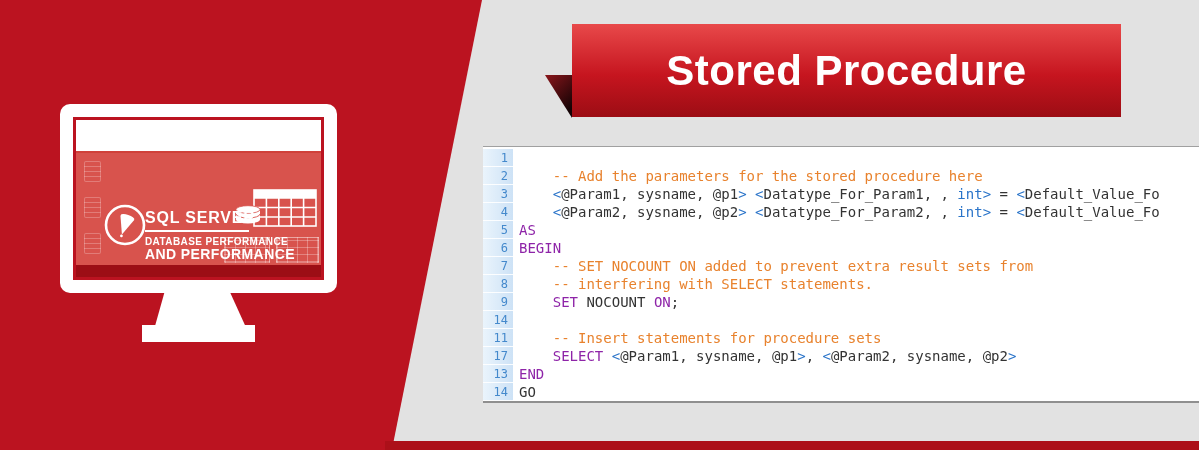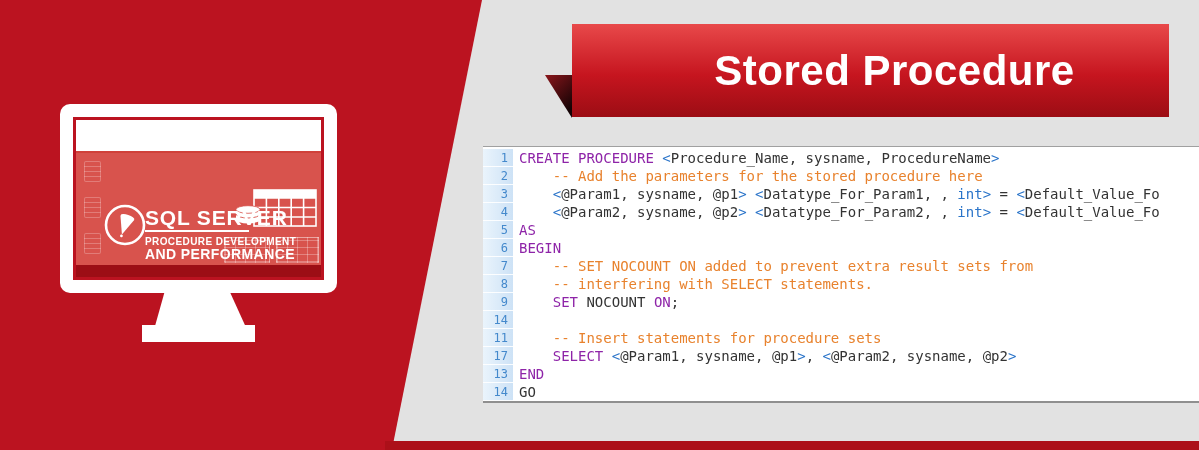--- a/index.html
+++ b/index.html
@@ -42,38 +42,38 @@
   .screen-strip{position:absolute;left:0;bottom:0;width:100%;height:12px;background:var(--slide-dark-red);}
 
   
   .p-doc{position:absolute;width:15px;height:19px;border:1.5px solid rgba(255,255,255,.30);border-radius:2px;
     background:repeating-linear-gradient(0deg,transparent 0 4px,rgba(255,255,255,.30) 4px 5px);opacity:.8;}
   .p-grid{position:absolute;border:1px solid rgba(255,255,255,.28);
     background-image:repeating-linear-gradient(0deg,rgba(255,255,255,.28) 0 1px,transparent 1px 7px),
                      repeating-linear-gradient(90deg,rgba(255,255,255,.28) 0 1px,transparent 1px 10px);}
 
   .sql-circle{position:absolute;left:28px;top:51px;width:42px;height:42px;}
-  .sql-title{position:absolute;left:69px;top:56px;color:#fff;font-weight:bold;font-size:21px;line-height:17px;letter-spacing:.8px;}
+  .sql-title{position:absolute;left:69px;top:56px;color:#fff;font-weight:bold;font-size:16px;line-height:17px;letter-spacing:.8px;}
   .sql-rule{position:absolute;left:69px;top:77px;width:104px;height:2px;background:#fff;}
   .sql-sub1{position:absolute;left:69px;top:83px;color:#fff;font-weight:bold;font-size:10px;line-height:11px;letter-spacing:.4px;}
   .sql-sub2{position:absolute;left:69px;top:96px;color:#fff;font-weight:bold;font-size:14px;line-height:11px;letter-spacing:.4px;}
   .db-cylinder{position:absolute;left:159px;top:52px;width:26px;height:19px;}
   .table-grid{position:absolute;left:177px;top:36px;width:64px;height:38px;}
 
   .stand-neck{position:absolute;left:143px;top:293px;width:112px;height:32px;background:#fff;
     clip-path:polygon(19% 0,78% 0,91% 100%,11% 100%);}
   .stand-base{position:absolute;left:142px;top:325px;width:113px;height:17px;background:#fff;}
 
   
   .fold{position:absolute;left:545px;top:75px;width:27px;height:43px;
     background:linear-gradient(135deg,#8a161b 0%,var(--fold-dark) 85%);
     clip-path:polygon(0 0,100% 0,100% 100%);}
   .banner{position:absolute;left:572px;top:24px;width:549px;height:93px;
     background:linear-gradient(180deg,var(--banner-red-top) 0%,#c6151f 55%,var(--banner-red-bottom) 100%);
-    display:flex;align-items:center;justify-content:center;padding-left:48px;}
+    display:flex;align-items:center;justify-content:center;}
   .banner-title{color:#fff;font-weight:bold;font-size:42px;letter-spacing:.5px;}
 
   
   .code-box{position:absolute;left:483px;top:146px;width:716px;height:257px;background:#fff;
     border-top:1px solid #a0a0a0;border-bottom:2px solid #8f8f8f;box-sizing:border-box;overflow:hidden;padding-top:2px;}
   .code-row{display:flex;height:18px;line-height:18px;}
   .code-gutter{flex:0 0 30px;width:30px;text-align:right;padding-right:5px;box-sizing:border-box;
     font-family:"DejaVu Sans Mono",monospace;font-size:12px;color:var(--line-number-blue);
     background:linear-gradient(90deg,#eaf4fc 0%,#cde2f6 100%);border-bottom:1px solid rgba(255,255,255,.9);}
   .code-text{font-family:"DejaVu Sans Mono",monospace;font-size:14px;white-space:pre;padding-left:6px;color:var(--code-plain);}
@@ -129,41 +129,40 @@
               <circle cx="21" cy="21" r="19" fill="none" stroke="#fff" stroke-width="2.6"></circle>
               <g transform="rotate(18 21 21)" fill="#fff">
                 <ellipse cx="21" cy="13" rx="7.2" ry="2.6"></ellipse>
                 <path d="M13.8 13.5 L28.2 13.5 L21 31 Z"></path>
                 <circle cx="21" cy="32.5" r="1.4"></circle>
               </g>
             </svg>
 
             <div class="sql-title">SQL SERVER</div>
             <div class="sql-rule"></div>
-            <div class="sql-sub1">PROCEDURE DEVELOPMENT</div>
+            <div class="sql-sub1">DATABASE PERFORMANCE</div>
             <div class="sql-sub2">AND PERFORMANCE</div>
           </div>
           <div class="screen-strip"></div>
         </div>
       </div>
     </div>
     <div class="stand-neck"></div>
     <div class="stand-base"></div>
   </div>
 
   <div class="fold"></div>
   <div class="banner">
     <span class="banner-title">Stored Procedure</span>
   </div>
 
   <div class="code-box">
     <div class="code-lines">
         <div class="code-row">
           <div class="code-gutter">1</div>
-          <div class="code-text"><span class="seg-kw">CREATE PROCEDURE </span><span class="seg-op">&lt;</span><span class="seg-pl">Procedure_Name, sysname, ProcedureName</span><span class="seg-op">&gt;</span></div>
         </div>
         <div class="code-row">
           <div class="code-gutter">2</div>
           <div class="code-text"><span class="seg-cm">    -- Add the parameters for the stored procedure here</span></div>
         </div>
         <div class="code-row">
           <div class="code-gutter">3</div>
           <div class="code-text"><span class="seg-pl">    </span><span class="seg-op">&lt;</span><span class="seg-pl">@Param1, sysname, @p1</span><span class="seg-op">&gt;</span><span class="seg-pl"> </span><span class="seg-op">&lt;</span><span class="seg-pl">Datatype_For_Param1, , </span><span class="seg-op">int</span><span class="seg-op">&gt;</span><span class="seg-pl"> = </span><span class="seg-op">&lt;</span><span class="seg-pl">Default_Value_Fo</span></div>
         </div>
         <div class="code-row">

